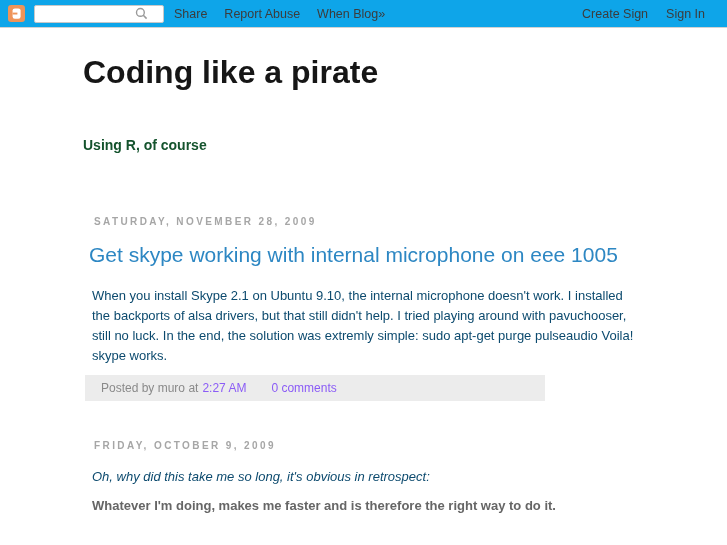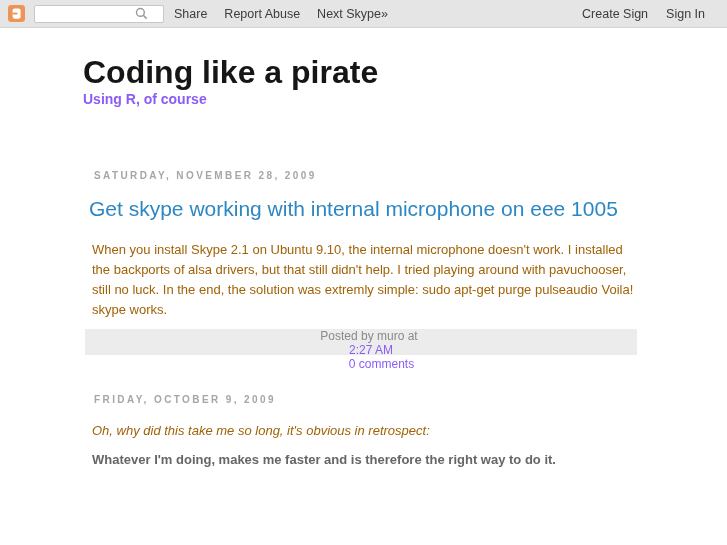--- a/index.html
+++ b/index.html
@@ -9,21 +9,21 @@
     background: #ffffff;
     font-family: "Liberation Sans", sans-serif;
     overflow: hidden;
   }
 
   
   .navbar {
     display: flex; align-items: center;
     height: 28px;
     padding: 0 22px 0 8px;
-    background: #e5e5e5;
+    background: #0ea5e9;
     border-bottom: 1px solid #d2d2d2;
   }
   .logo {
     width: 17px; height: 17px;
     display: inline-flex;
     flex: 0 0 auto;
     cursor: pointer;
   }
   .searchwrap {
     margin-left: 9px;
@@ -59,59 +59,59 @@
 
   
   .main { margin-left: 83px; width: 556px; }
   .blog-title {
     font-size: 32px; font-weight: 700;
     color: #161616;
     margin: 25px 0 0 0;
     line-height: 1.2;
   }
   .blog-subtitle {
+    margin-top: 46px;
     font-size: 14px; font-weight: 700;
-    color: #8b5cf6;
+    color: #14532d;
   }
 
   .post-date {
     margin: 0 0 0 11px;
     font-size: 10px; font-weight: 700;
     letter-spacing: 2.4px;
     color: #a6a6a6;
   }
   .post-1 .post-date { margin-top: 63px; }
   .post-2 .post-date { margin-top: 39px; }
   .post-title {
     font-size: 21px; font-weight: 400;
     margin: 15px 0 0 6px;
     line-height: 1.25;
   }
   .post-title a { color: #2d87c3; text-decoration: none; }
   .post-body {
     margin: 17px 0 0 9px;
     width: 546px;
     font-size: 13px; line-height: 20px;
-    color: #a16207;
+    color: #0c4a6e;
   }
   .post-body.intro { margin-top: 16px; font-style: italic; }
   .post-body.emphasis {
     margin-top: 9px;
     font-weight: 700;
     color: #666666;
   }
   .post-footer {
     margin: 9px 0 0 2px;
-    width: 552px; height: 26px;
+    width: 460px; height: 26px;
     background: #ececec;
     display: flex; align-items: center;
     padding-left: 16px;
     font-size: 12px;
     color: #8a8a8a;
-    flex-direction: column;
   }
   .post-footer a { color: #8b5cf6; text-decoration: none; }
   .post-footer .ts { margin-left: 4px; }
   .post-footer .cm { margin-left: 25px; }
 </style>
 </head>
 <body>
 
 <div class="navbar">
   <a class="logo" title="">
@@ -128,21 +128,21 @@
       <svg width="13" height="13" viewBox="0 0 13 13">
         <circle cx="5.4" cy="5.4" r="3.9" fill="none" stroke="#9a9a9a" stroke-width="1.4"></circle>
         <line x1="8.3" y1="8.3" x2="11.6" y2="11.6" stroke="#9a9a9a" stroke-width="1.6"></line>
       </svg>
     </button>
   </div>
 
   <div class="nav-links">
     <a href="#">Share</a>
     <a href="#">Report Abuse</a>
-    <a href="#">Next Skype»</a>
+    <a href="#">When Blog»</a>
   </div>
 
   <div class="nav-right">
     <a href="#">Create Sign</a>
     <a href="#">Sign In</a>
   </div>
 </div>
 
 <div class="main">
 

